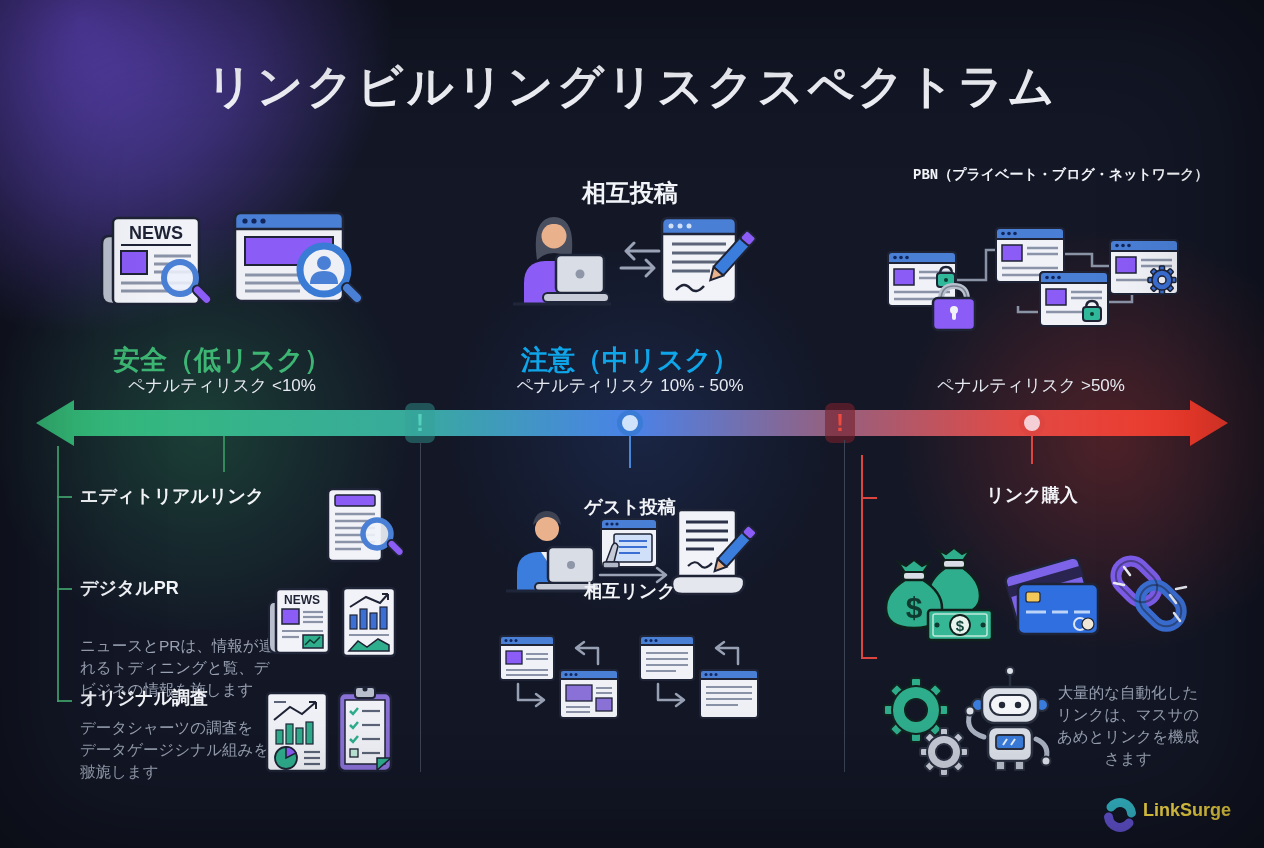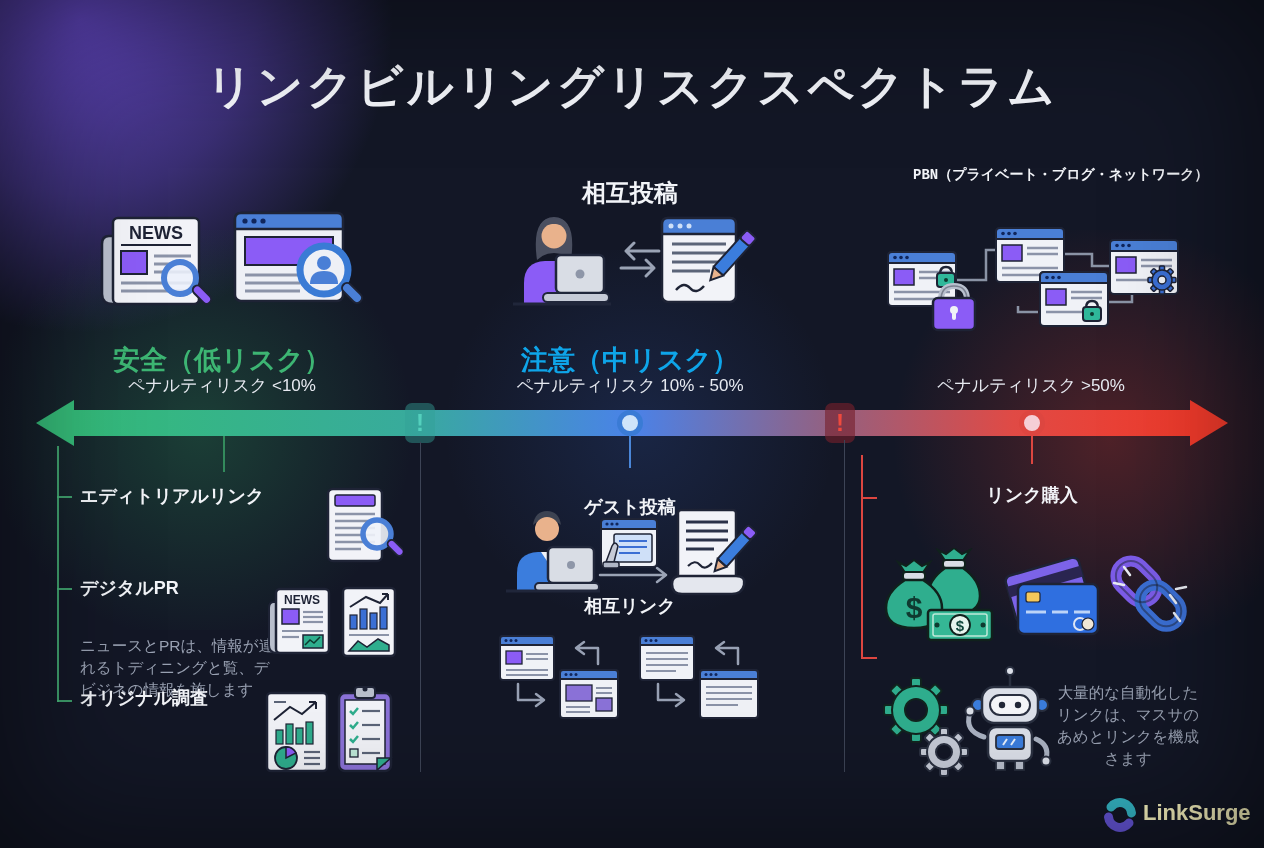--- a/index.html
+++ b/index.html
@@ -289,20 +289,23 @@
     <path d="M48 9 L42 9 M48 9 L48 15" stroke="#1e2335" stroke-width="2" fill="none"></path>
     <rect x="10" y="30" width="7" height="14" fill="#3b6fd4" stroke="#1e2335" stroke-width="1.2"></rect>
     <rect x="20" y="24" width="7" height="20" fill="#3b6fd4" stroke="#1e2335" stroke-width="1.2"></rect>
     <rect x="30" y="28" width="7" height="16" fill="#3b6fd4" stroke="#1e2335" stroke-width="1.2"></rect>
     <rect x="40" y="22" width="7" height="22" fill="#3b6fd4" stroke="#1e2335" stroke-width="1.2"></rect>
     <line x1="9" y1="50" x2="49" y2="50" stroke="#8b93a8" stroke-width="2"></line>
     <path d="M9 66 L18 56 L27 62 L38 54 L49 60 V66 Z" fill="#2fae8e" stroke="#1e2335" stroke-width="1.5"></path>
   </svg>
 
   <div class="abs item-title" style="left:80px;top:686px;">オリジナル調査</div>
+  <div class="abs item-desc" style="left:80px;top:717px;width:200px;">データシャーツの調査を
+データゲージシナル組みを
+翍旎します</div>
   <svg class="abs" style="left:264px;top:690px;" width="66" height="84" viewBox="0 0 66 84">
     <rect x="3" y="3" width="60" height="78" rx="4" fill="#f2f3f8" stroke="#1e2335" stroke-width="2.5"></rect>
     <line x1="10" y1="12" x2="22" y2="12" stroke="#5b6478" stroke-width="2"></line>
     <path d="M10 30 L26 17 L38 24 L52 12" stroke="#1e2335" stroke-width="2" fill="none"></path>
     <path d="M52 12 L45 12 M52 12 L52 19" stroke="#1e2335" stroke-width="2" fill="none"></path>
     <rect x="12" y="40" width="7" height="14" fill="#2fae8e" stroke="#1e2335" stroke-width="1.2"></rect>
     <rect x="22" y="34" width="7" height="20" fill="#2fae8e" stroke="#1e2335" stroke-width="1.2"></rect>
     <rect x="32" y="38" width="7" height="16" fill="#2fae8e" stroke="#1e2335" stroke-width="1.2"></rect>
     <rect x="42" y="32" width="7" height="22" fill="#2fae8e" stroke="#1e2335" stroke-width="1.2"></rect>
     <circle cx="22" cy="68" r="11" fill="#2fae8e" stroke="#1e2335" stroke-width="1.8"></circle>
@@ -366,21 +369,21 @@
     <line x1="18" y1="43" x2="46" y2="43" stroke="#2a3148" stroke-width="3"></line>
     <path d="M20 60 Q27 53 32 59 Q37 65 44 57" stroke="#1e2335" stroke-width="2.2" fill="none"></path>
     <path d="M4 78 Q4 70 12 70 H68 Q78 70 76 79 Q74 88 64 88 H14 Q4 88 4 78 Z" fill="#e4e7ee" stroke="#1e2335" stroke-width="2.5"></path>
     <g transform="rotate(42 62 48)">
       <rect x="56" y="22" width="12" height="38" rx="2" fill="#3b7ddd" stroke="#1e2335" stroke-width="2"></rect>
       <rect x="56" y="14" width="12" height="10" rx="3" fill="#8b5cf6" stroke="#1e2335" stroke-width="2"></rect>
       <path d="M56 60 L62 71 L68 60 Z" fill="#e9b28c" stroke="#1e2335" stroke-width="2"></path>
     </g>
   </svg>
 
-  <div class="abs item-title center" style="left:520px;top:594px;width:220px;">相互リンク</div>
+  <div class="abs item-title center" style="left:520px;top:579px;width:220px;">相互リンク</div>
 
   <svg class="abs" style="left:498px;top:630px;" width="270" height="102" viewBox="0 0 270 102">
     <g>
       <path d="M100 34 V18 H80 M86 12 L78 18 L86 24" stroke="#98a1b4" stroke-width="2.5" fill="none" stroke-linecap="round" stroke-linejoin="round"></path>
       <path d="M20 54 V70 H44 M38 64 L46 70 L38 76" stroke="#98a1b4" stroke-width="2.5" fill="none" stroke-linecap="round" stroke-linejoin="round"></path>
       <rect x="2" y="6" width="54" height="44" rx="3" fill="#f0f2f7" stroke="#1e2335" stroke-width="2"></rect>
       <path d="M2 9 Q2 6 5 6 H53 Q56 6 56 9 V15 H2 Z" fill="#4a7fd6" stroke="#1e2335" stroke-width="2"></path>
       <circle cx="8" cy="10.5" r="1.5" fill="#10265c"></circle>
         <circle cx="13" cy="10.5" r="1.5" fill="#10265c"></circle>
         <circle cx="18" cy="10.5" r="1.5" fill="#10265c"></circle>
@@ -527,15 +530,15 @@
 
   <div class="abs item-desc center" style="left:1052px;top:682px;width:152px;">大量的な自動化した
 リンクは、マスサの
 あめとリンクを機成
 さます</div>
 
   <svg class="abs" style="left:1102px;top:797px;" width="36" height="36" viewBox="0 0 36 36">
     <path d="M9 10 A 11.5 11.5 0 0 1 29.5 16" stroke="#35b8c8" stroke-width="9" fill="none" stroke-linecap="round"></path>
     <path d="M27 26 A 11.5 11.5 0 0 1 6.5 20" stroke="#6555d8" stroke-width="9" fill="none" stroke-linecap="round"></path>
   </svg>
-  <div class="abs" style="left:1143px;top:800px;font-size:22px;font-weight:700;color:#fef9c3;">LinkSurge</div>
+  <div class="abs" style="left:1143px;top:800px;font-size:18px;font-weight:700;color:#fde047;">LinkSurge</div>
 
 </div>
 
 </body></html>

